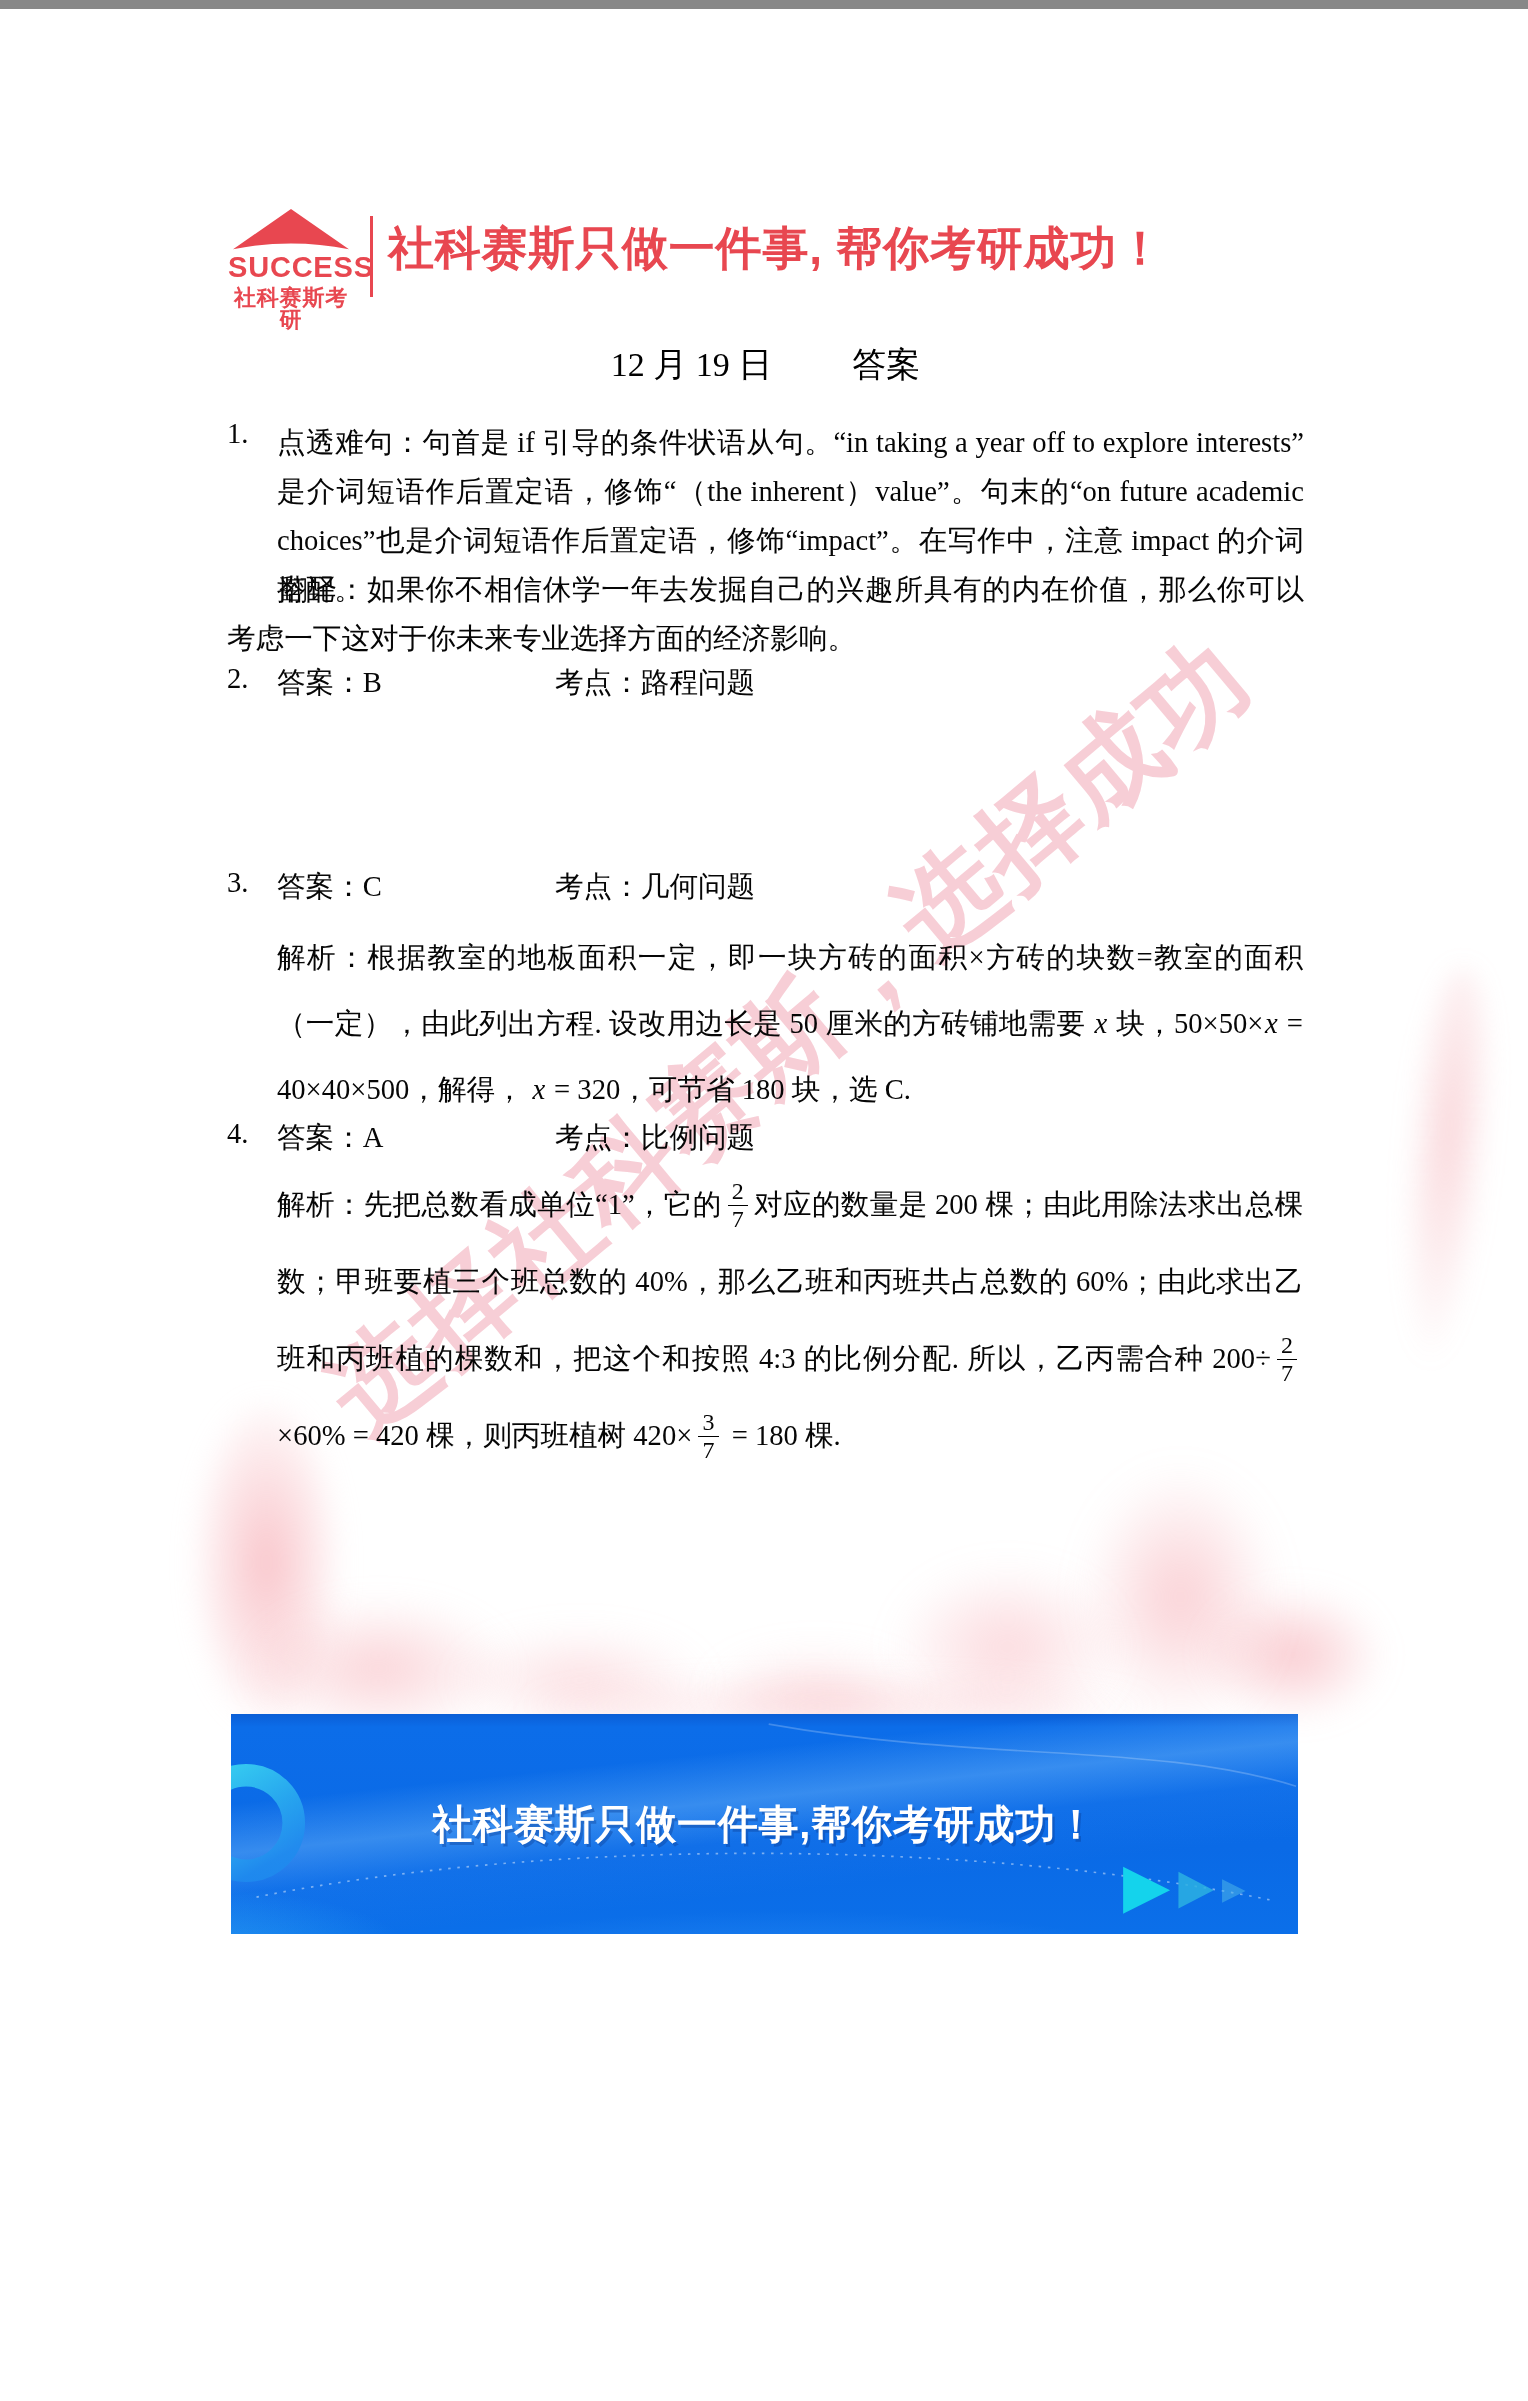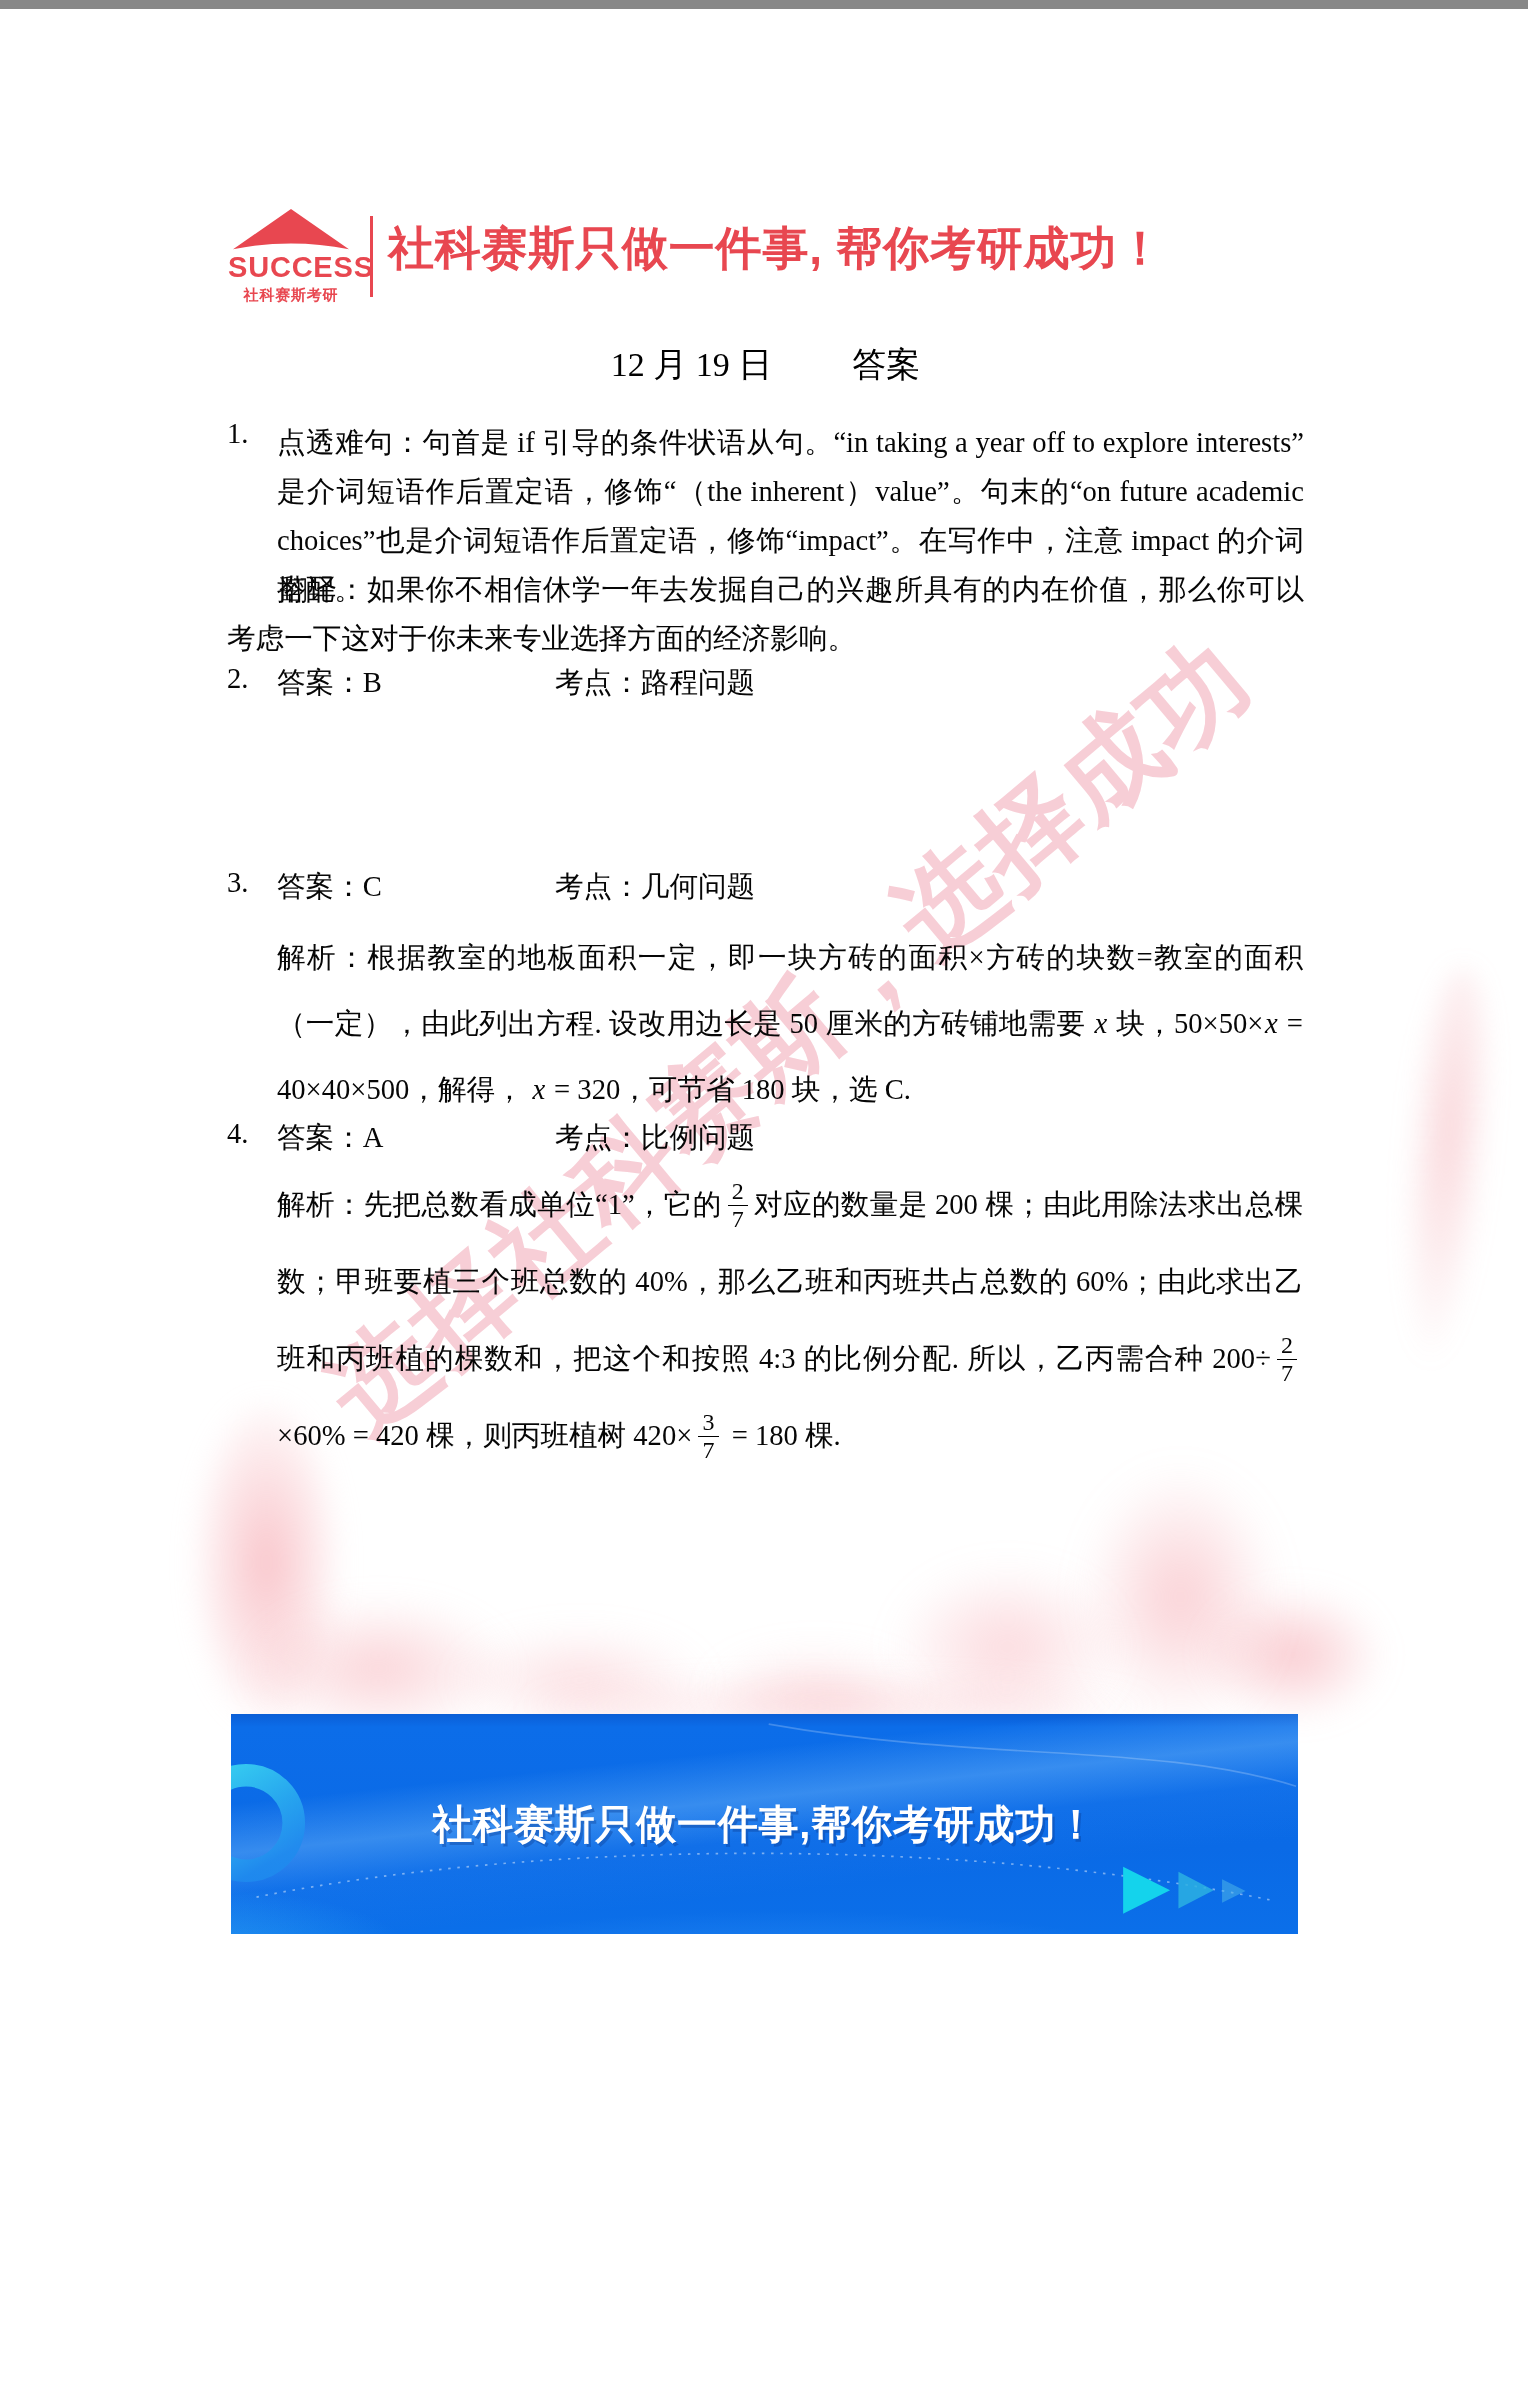--- a/index.html
+++ b/index.html
@@ -11,21 +11,21 @@
     overflow:hidden;
     font-family:"Liberation Serif","DejaVu Serif",serif;
     color:#060606;
   }
   
   .logo{position:absolute;left:228px;top:200px;width:126px;text-align:center;}
   .logo svg{display:block;margin:0 auto;}
   .logo-en{font-family:"Liberation Sans","DejaVu Sans",sans-serif;font-weight:bold;
            font-size:29px;letter-spacing:0.8px;color:#e84750;line-height:1;margin-top:1.7px;}
   .logo-cn{font-family:"Liberation Sans","DejaVu Sans",sans-serif;font-weight:bold;
-           font-size:15px;color:#e84750;line-height:1;margin-top:5px;letter-spacing:0.8px;}
+           font-size:22px;color:#e84750;line-height:1;margin-top:5px;letter-spacing:0.8px;}
   .hdr-divider{position:absolute;left:370px;top:207px;width:3.4px;height:81px;background:#e84750;}
   .hdr-slogan{position:absolute;left:388px;top:215px;width:916px;
               font-family:"Liberation Sans","DejaVu Sans",sans-serif;
               font-weight:900;font-size:46px;line-height:1.05;color:#e84750;
               letter-spacing:0.8px;white-space:nowrap;}
   
   .doc-title{position:absolute;left:227px;top:336px;width:1077px;text-align:center;
              font-size:34px;line-height:1.2;color:#000;}
   .title-gap{display:inline-block;width:80px;}
   

